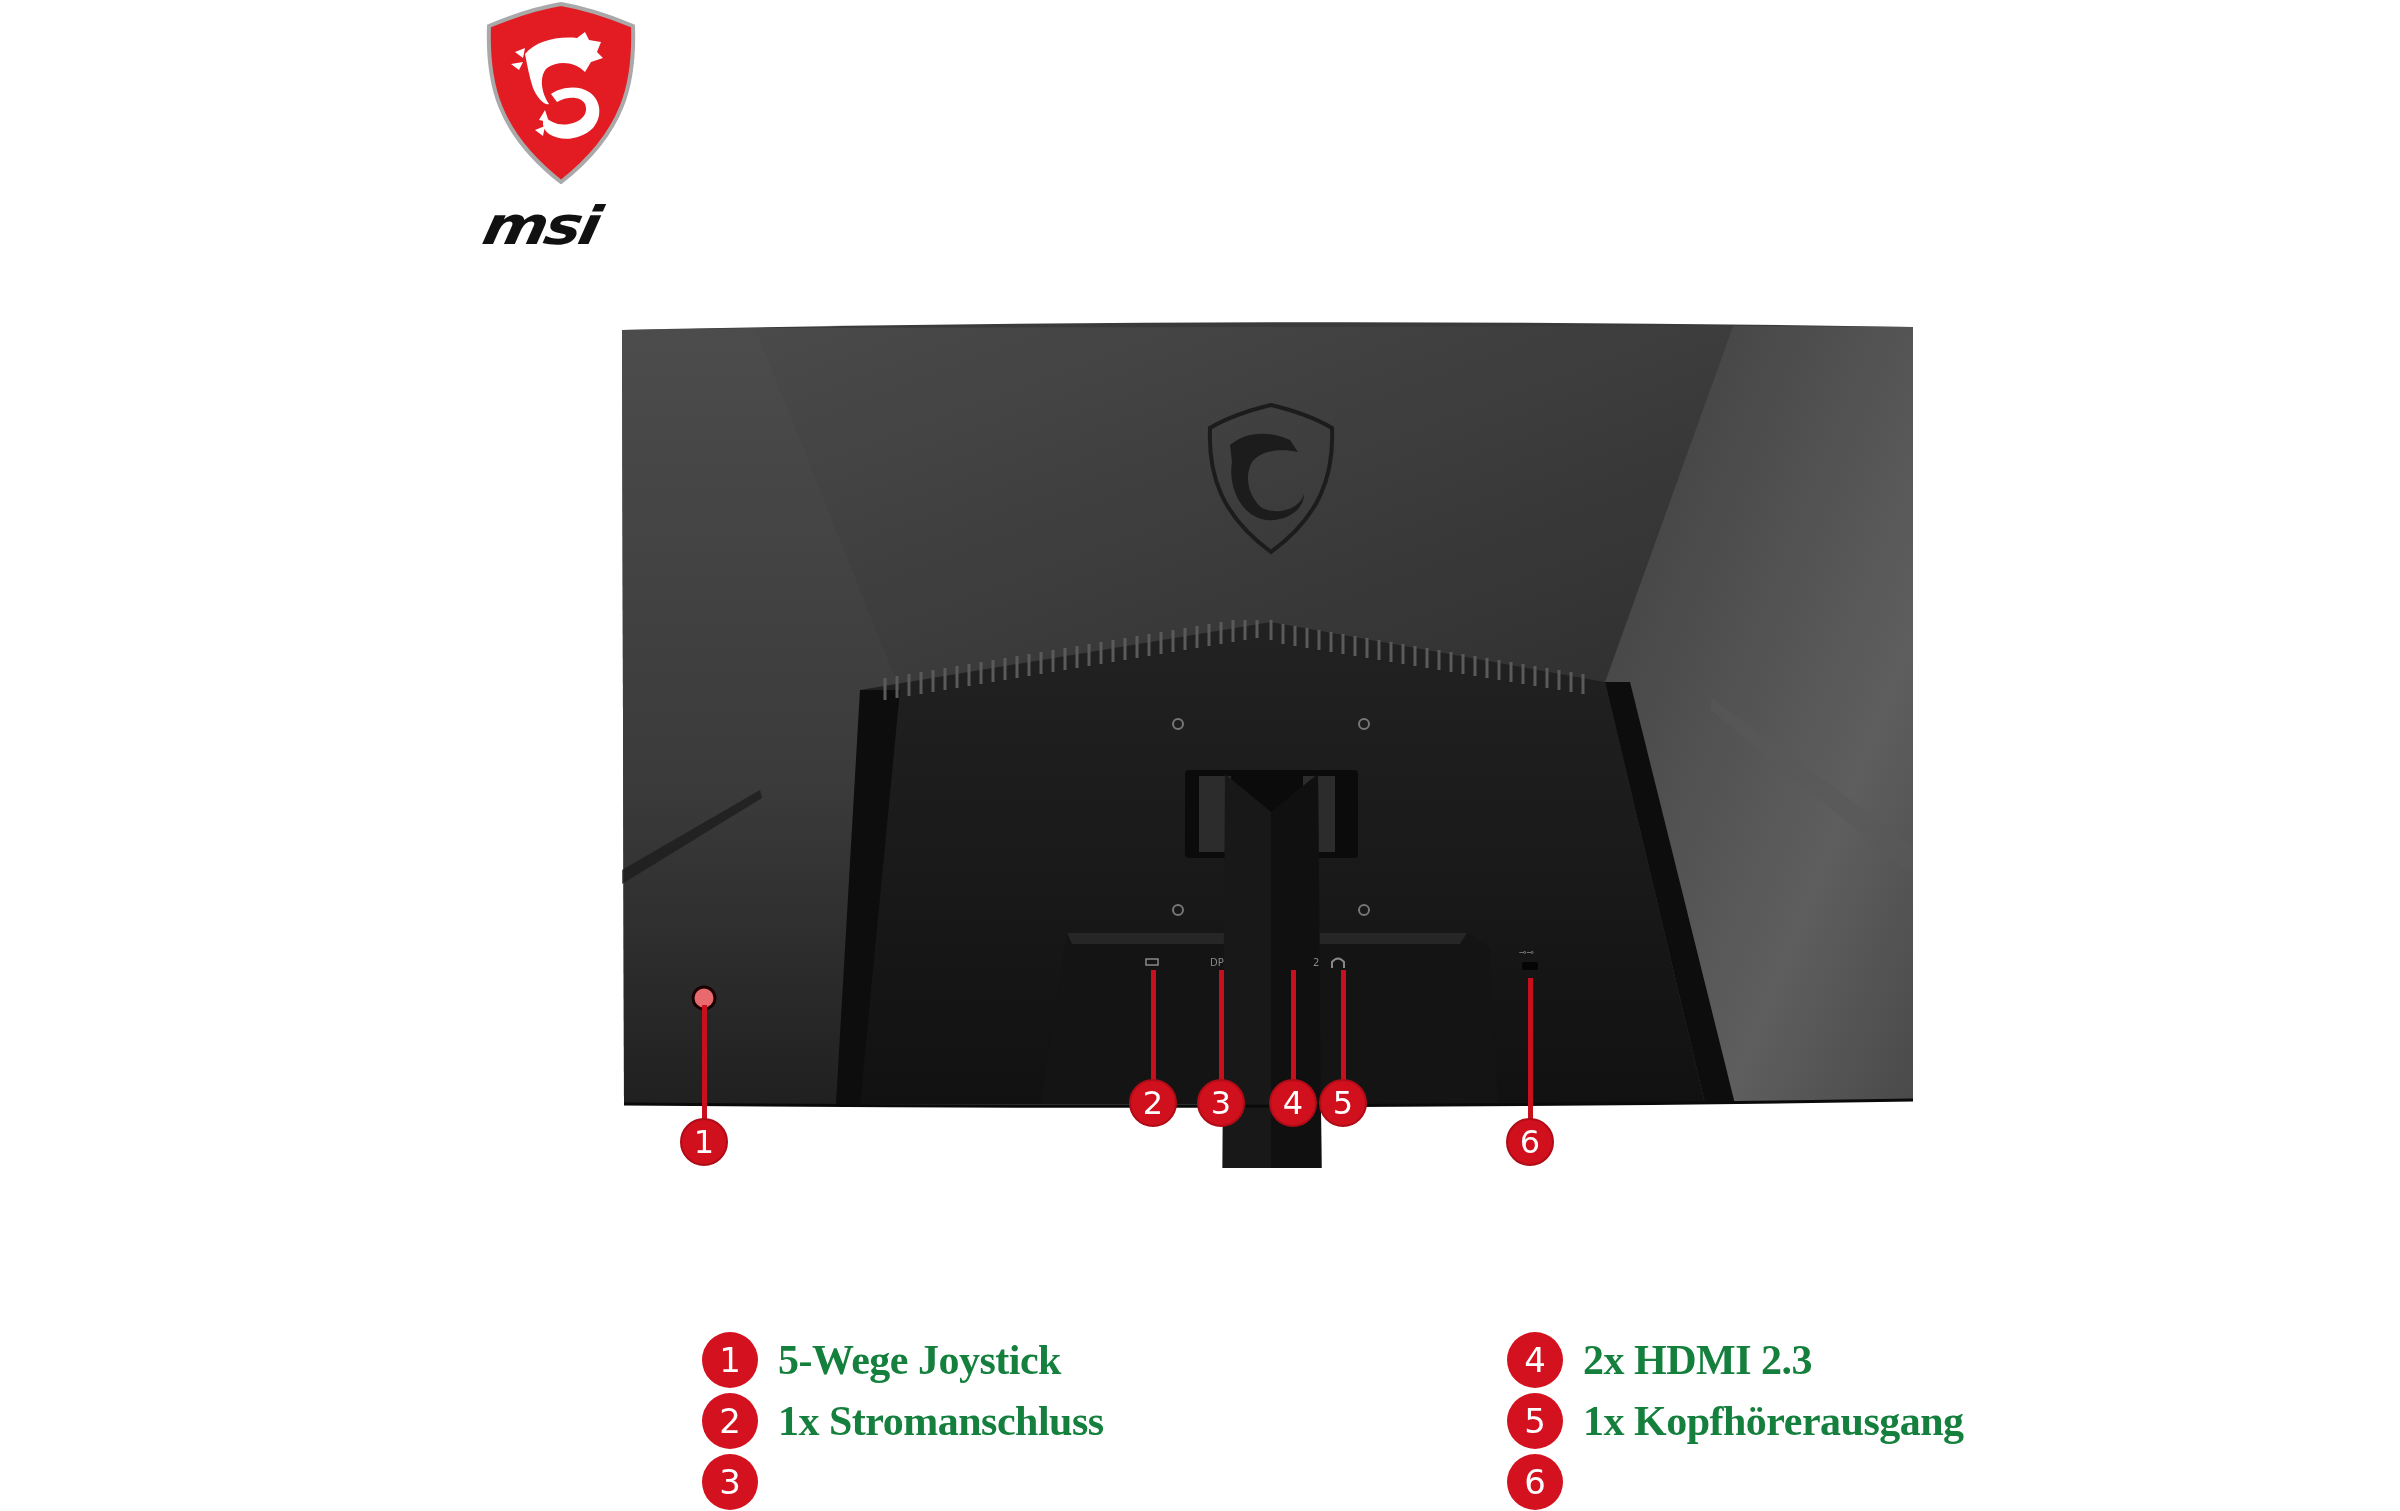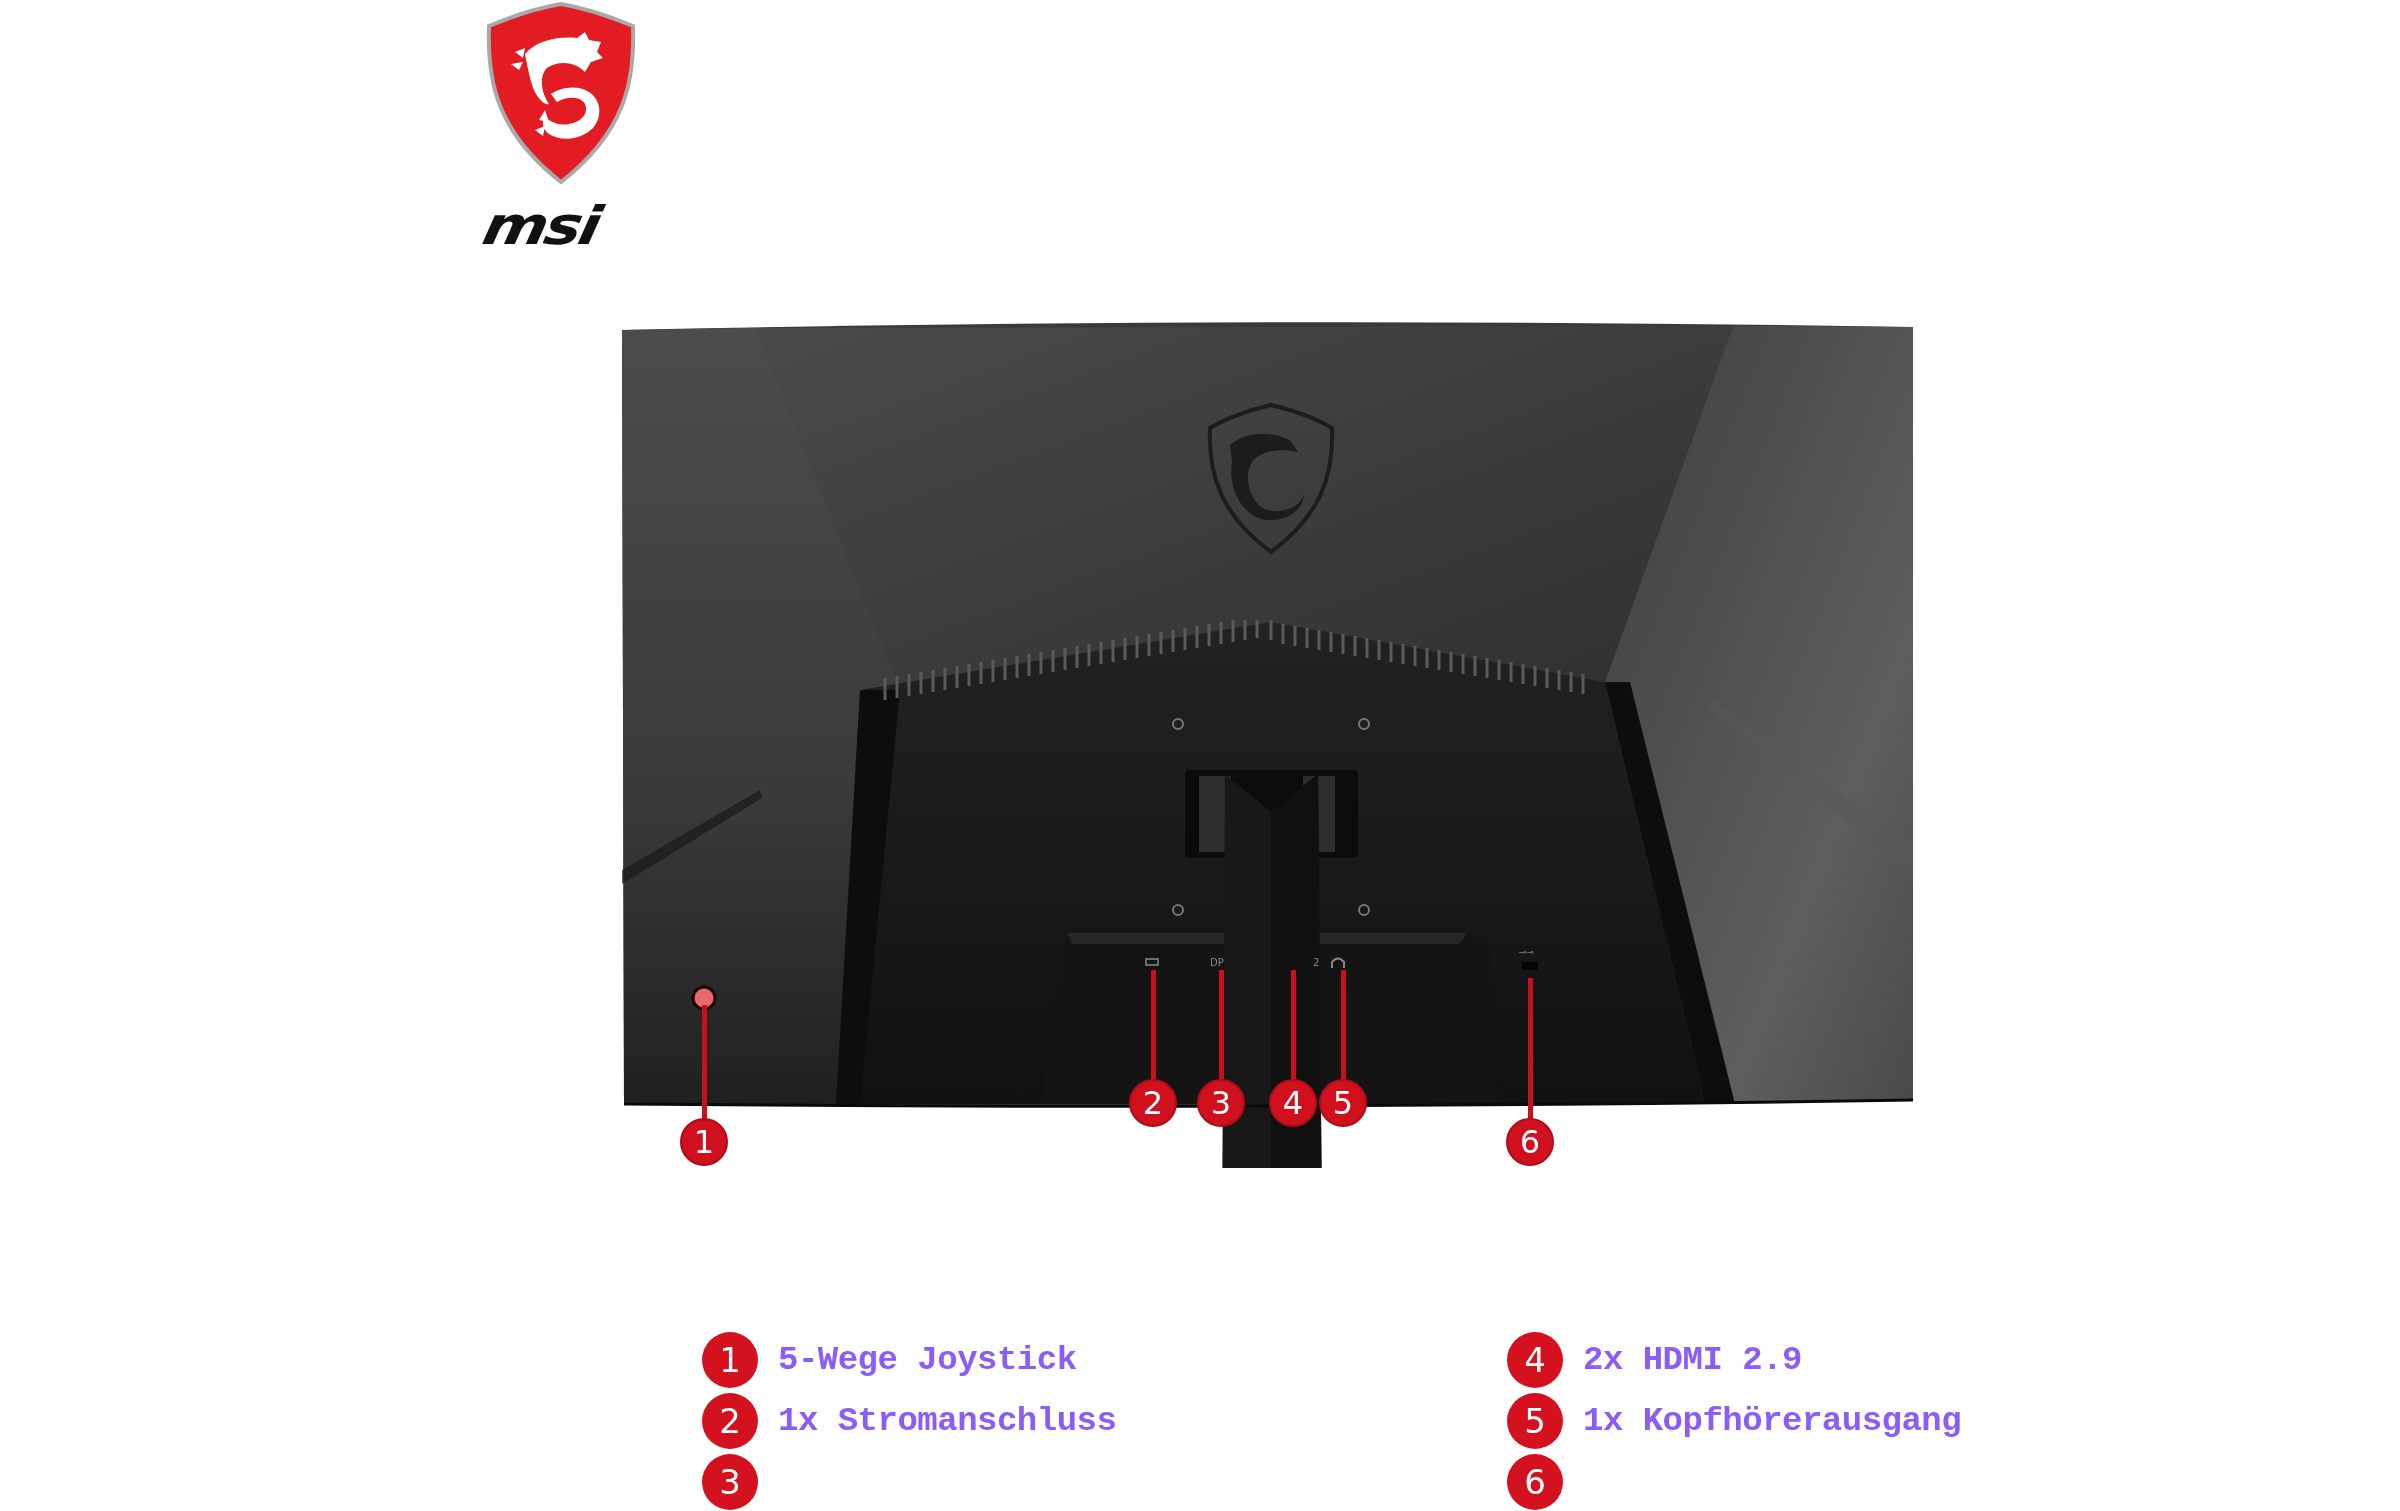--- a/index.html
+++ b/index.html
@@ -5,21 +5,21 @@
   html,body{margin:0;padding:0;background:#fff;}
   body{width:2400px;height:1511px;position:relative;overflow:hidden;font-family:"DejaVu Sans","Liberation Sans",sans-serif;}
   .abs{position:absolute;}
   #brand-shield{left:485px;top:2px;width:152px;height:182px;}
   #brand-wordmark{left:484px;top:196px;width:160px;font-size:62px;font-weight:bold;font-style:italic;color:#111;letter-spacing:-3px;transform:skewX(-12deg) scaleY(0.85);line-height:60px;font-family:"DejaVu Sans",sans-serif;}
   #monitor{left:620px;top:318px;width:1296px;height:850px;}
   .marker{position:absolute;width:48px;height:48px;border-radius:50%;background:#d0101d;color:#fff;font-size:32px;font-family:"DejaVu Sans",sans-serif;display:flex;align-items:center;justify-content:center;border:2px solid #b00c17;box-sizing:border-box;}
   .leader{position:absolute;width:5px;background:#c8101c;}
   .legend{position:absolute;display:flex;align-items:center;height:56px;}
   .legend .num{width:56px;height:56px;border-radius:50%;background:#d4111e;color:#fff;font-size:34px;display:flex;align-items:center;justify-content:center;margin-right:20px;flex:none;}
-  .legend .txt{font-size:34px;font-weight:bold;color:#8b5cf6;font-family:Liberation Mono, monospace;letter-spacing:-0.5px;white-space:pre;}
+  .legend .txt{font-size:42px;font-weight:bold;color:#15803d;font-family:Liberation Serif, serif;letter-spacing:-0.5px;white-space:pre;}
 </style>
 </head>
 <body>
 
 <svg id="brand-shield" class="abs" viewBox="0 0 152 182">
   <path d="M76 2 C100 6 124 14 148 24 C150 80 140 130 76 180 C12 130 2 80 4 24 C28 14 52 6 76 2 Z" fill="#e31b23" stroke="#a9a9a9" stroke-width="4"></path>
   <g fill="#fff">
     <path d="M40 52 C50 40 70 34 92 36 L100 30 L104 38 L116 40 L112 50 L118 56 L106 60 L100 70 C90 60 74 58 62 66 C54 74 56 90 64 102 C60 104 52 96 48 86 C44 74 42 62 40 52 Z"></path>
     <path d="M66 92 C74 86 92 82 104 90 C116 98 118 114 108 126 C96 138 76 140 64 132 C58 128 56 120 60 114 C64 120 74 124 84 122 C96 120 104 112 100 102 C96 94 82 94 72 100 Z"></path>
     <path d="M30 50 L40 46 L38 56 Z M26 62 L38 60 L34 68 Z M54 118 L60 108 L64 120 Z M50 128 L60 124 L58 134 Z"></path>
@@ -128,21 +128,21 @@
 </div>
 <div class="legend" style="left:702px;top:1393px;">
   <span class="num">2</span>
   <span class="txt">1x Stromanschluss</span>
 </div>
 <div class="legend" style="left:702px;top:1454px;">
   <span class="num">3</span>
 </div>
 <div class="legend" style="left:1507px;top:1332px;">
   <span class="num">4</span>
-  <span class="txt">2x HDMI 2.9</span>
+  <span class="txt">2x HDMI 2.3</span>
 </div>
 <div class="legend" style="left:1507px;top:1393px;">
   <span class="num">5</span>
   <span class="txt">1x Kopfhörerausgang</span>
 </div>
 <div class="legend" style="left:1507px;top:1454px;">
   <span class="num">6</span>
 </div>
 
 </body></html>

